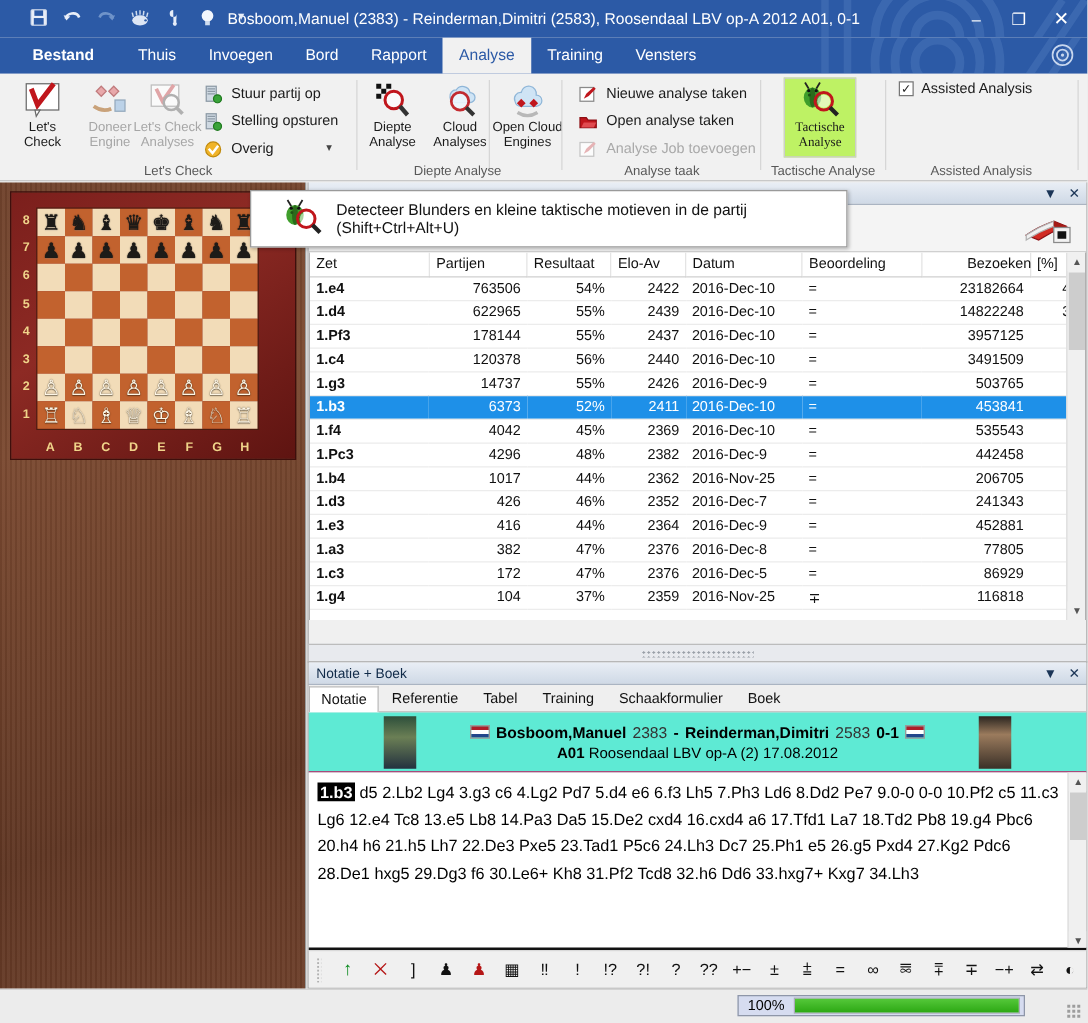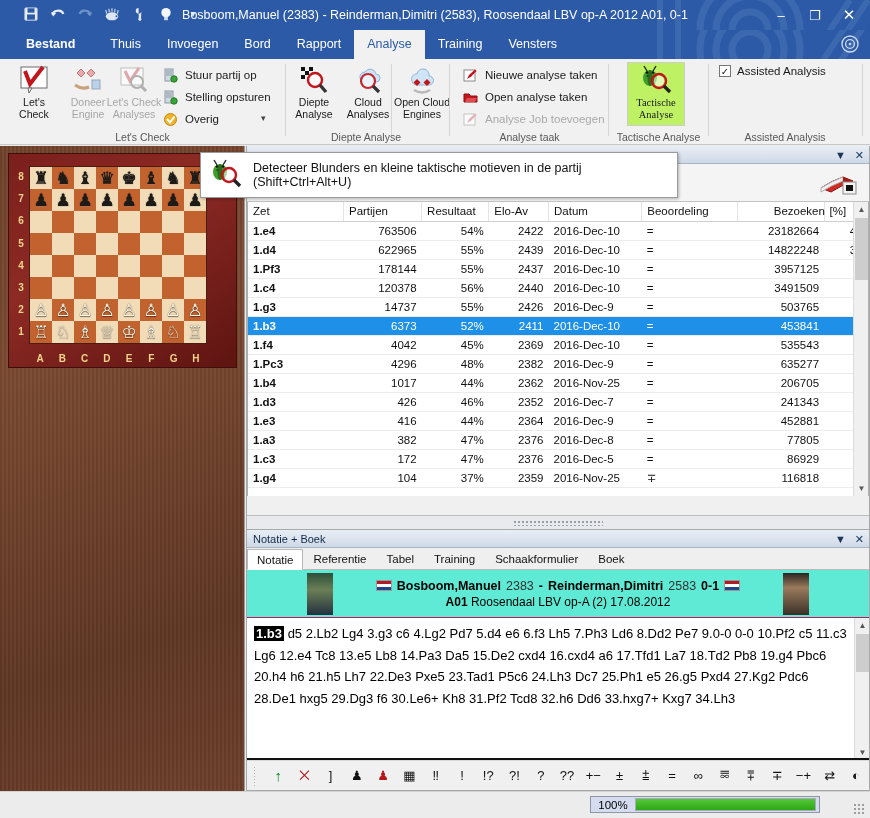--- a/index.html
+++ b/index.html
@@ -195,21 +195,21 @@
   .progpct { width:44px; text-align:center; font-size:11.5px; color:#000; }
   .progtrack { position:relative; flex:1; height:13px; margin-right:3px; background:#e7eaf6; border:1px solid #aab;}
   .progbar { position:absolute; left:0; top:0; height:100%; background:linear-gradient(#55c83a,#1f9b07); }
   .sizegrip { position:absolute; right:5px; bottom:3px; width:12px; height:12px;
               background-image:radial-gradient(#9d9d9d 40%, transparent 41%); background-size:4px 4px;}
 
   
   .tooltip {
     position:absolute; left:200px; top:152px; width:478px; height:46px;
     background:#ffffff; border:1px solid #9a9a9a; box-shadow:1px 1px 3px rgba(0,0,0,.28);
-    display:flex; align-items:center; gap:10px; padding-left:8px; z-index:50;
+    display:flex; align-items:center; gap:10px; padding-left:24px; z-index:50;
     font-size:12.5px; color:#111;
   }
 </style>
 </head>
 <body>
 
 <div id="app">
 
   <div class="titlebar">
     <svg class="titlebar-deco" viewBox="0 0 320 100">
@@ -777,21 +777,21 @@
               <td class="num">535543</td>
               <td class="num">1</td>
             </tr>
             <tr>
               <td class="zet">1.Pc3</td>
               <td class="num">4296</td>
               <td class="num">48%</td>
               <td class="num">2382</td>
               <td class="">2016-Dec-9</td>
               <td class="">=</td>
-              <td class="num">635277</td>
+              <td class="num">442458</td>
               <td class="num">1</td>
             </tr>
             <tr>
               <td class="zet">1.b4</td>
               <td class="num">1017</td>
               <td class="num">44%</td>
               <td class="num">2362</td>
               <td class="">2016-Nov-25</td>
               <td class="">=</td>
               <td class="num">206705</td>

